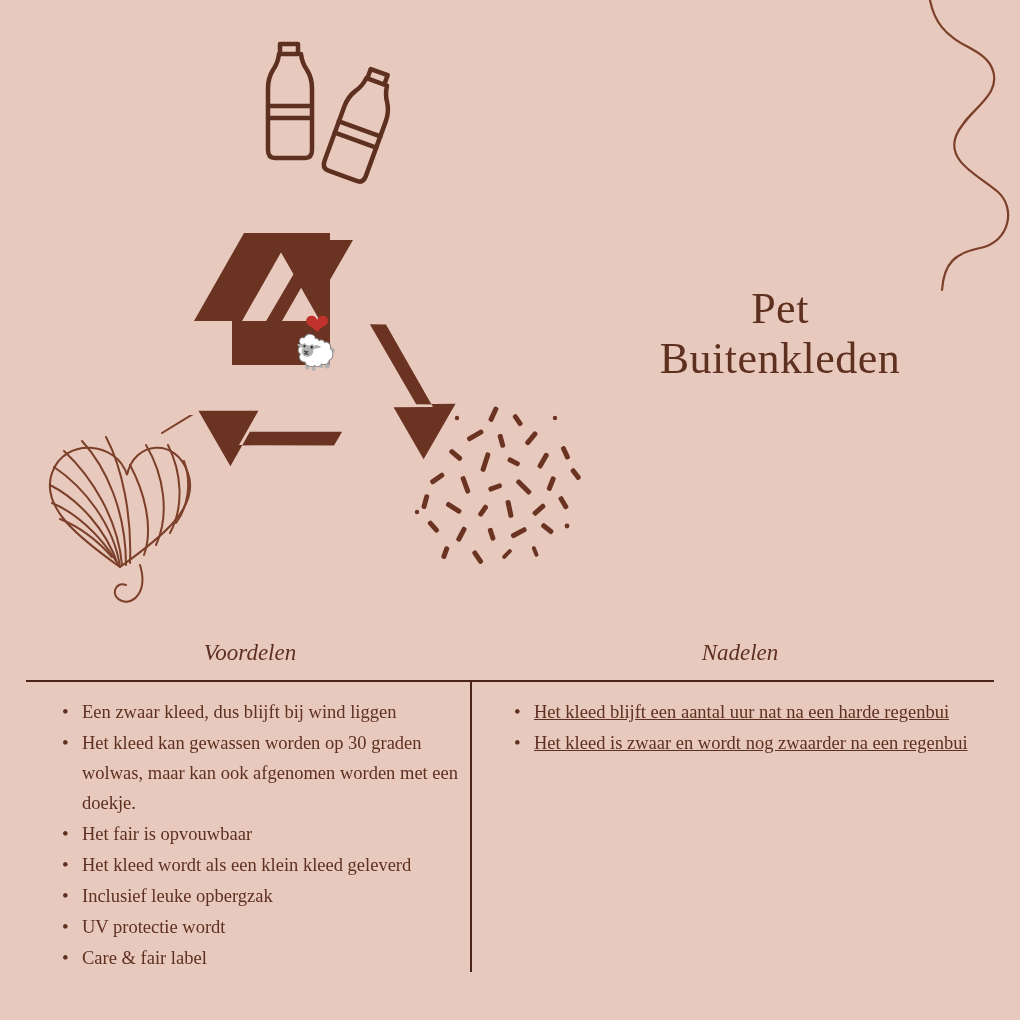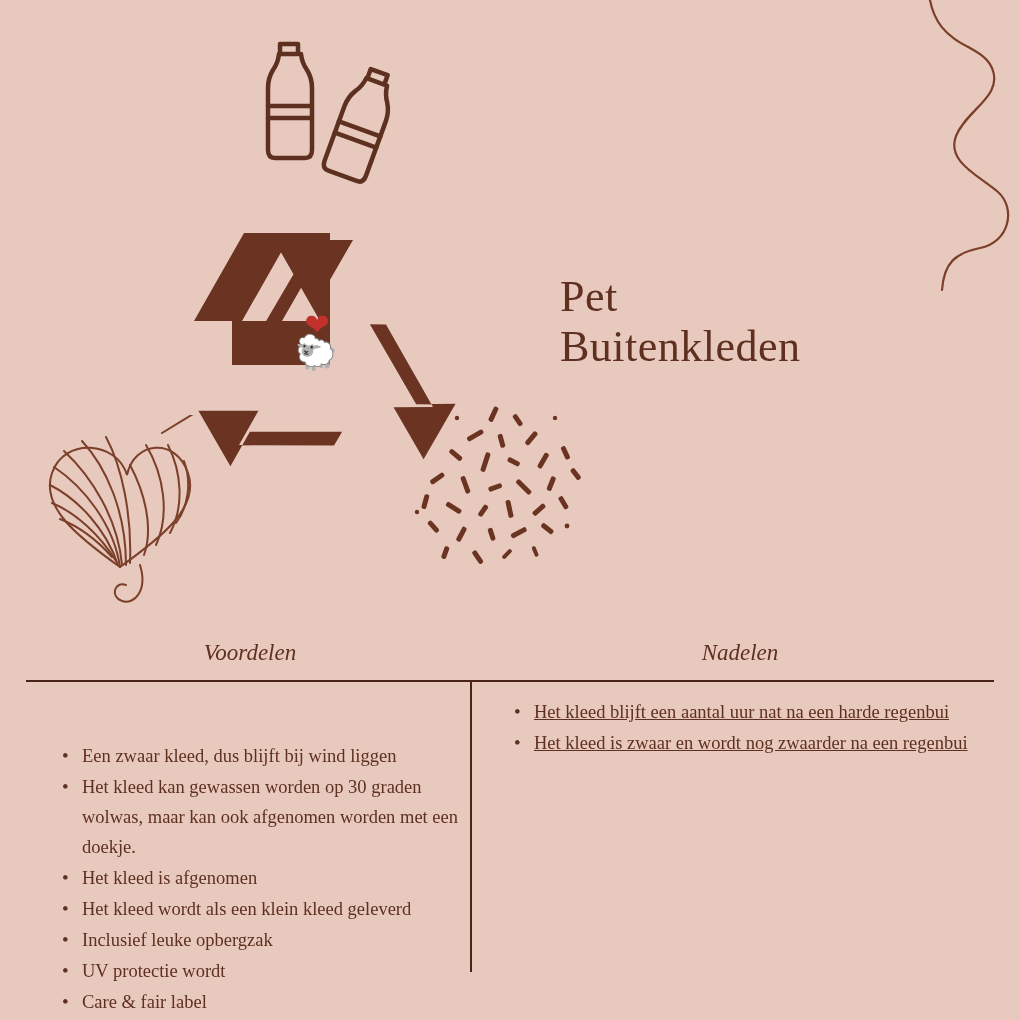--- a/index.html
+++ b/index.html
@@ -85,22 +85,23 @@
     left: 395px;
     top: 400px;
     width: 210px;
     height: 175px;
   }
 
   
   .title {
     position: absolute;
     left: 560px;
-    top: 272px;
+    top: 284px;
     width: 440px;
+    text-align: center;
     color: #5e3020;
     font-family: "Liberation Serif", serif;
     font-size: 44px;
     line-height: 1.14;
     font-weight: 400;
     letter-spacing: 0.5px;
   }
 
   
   .cols {
@@ -141,21 +142,21 @@
 
   ul.bullets {
     position: absolute;
     margin: 0;
     padding: 0 0 0 22px;
     list-style: none;
     color: #5e3020;
     font-size: 18.5px;
     line-height: 1.62;
   }
-  ul.bullets.left  { left: 40px;  top: 58px; width: 415px; margin-top: 44px; }
+  ul.bullets.left  { left: 40px;  top: 58px; width: 415px; }
   ul.bullets.right { left: 492px; top: 58px; width: 500px; text-decoration: underline; }
   ul.bullets li {
     position: relative;
     padding-left: 20px;
     margin-bottom: 1px;
   }
   ul.bullets li:before {
     content: "\2022";
     position: absolute;
     left: 0;
@@ -301,21 +302,21 @@
 
   <div class="cols">
     <div class="col-head left">Voordelen</div>
     <div class="col-head right">Nadelen</div>
     <div class="hrule"></div>
     <div class="vrule"></div>
 
     <ul class="bullets left">
       <li>Een zwaar kleed, dus blijft bij wind liggen</li>
       <li>Het kleed kan gewassen worden op 30 graden wolwas, maar kan ook afgenomen worden met een doekje.</li>
-      <li>Het kleed is afgenomen</li>
+      <li>Het fair is opvouwbaar</li>
       <li>Het kleed wordt als een klein kleed geleverd</li>
       <li>Inclusief leuke opbergzak</li>
       <li>UV protectie wordt</li>
       <li>Care &amp; fair label</li>
     </ul>
 
     <ul class="bullets right">
       <li>Het kleed blijft een aantal uur nat na een harde regenbui</li>
       <li>Het kleed is zwaar en wordt nog zwaarder na een regenbui</li>
     </ul>

